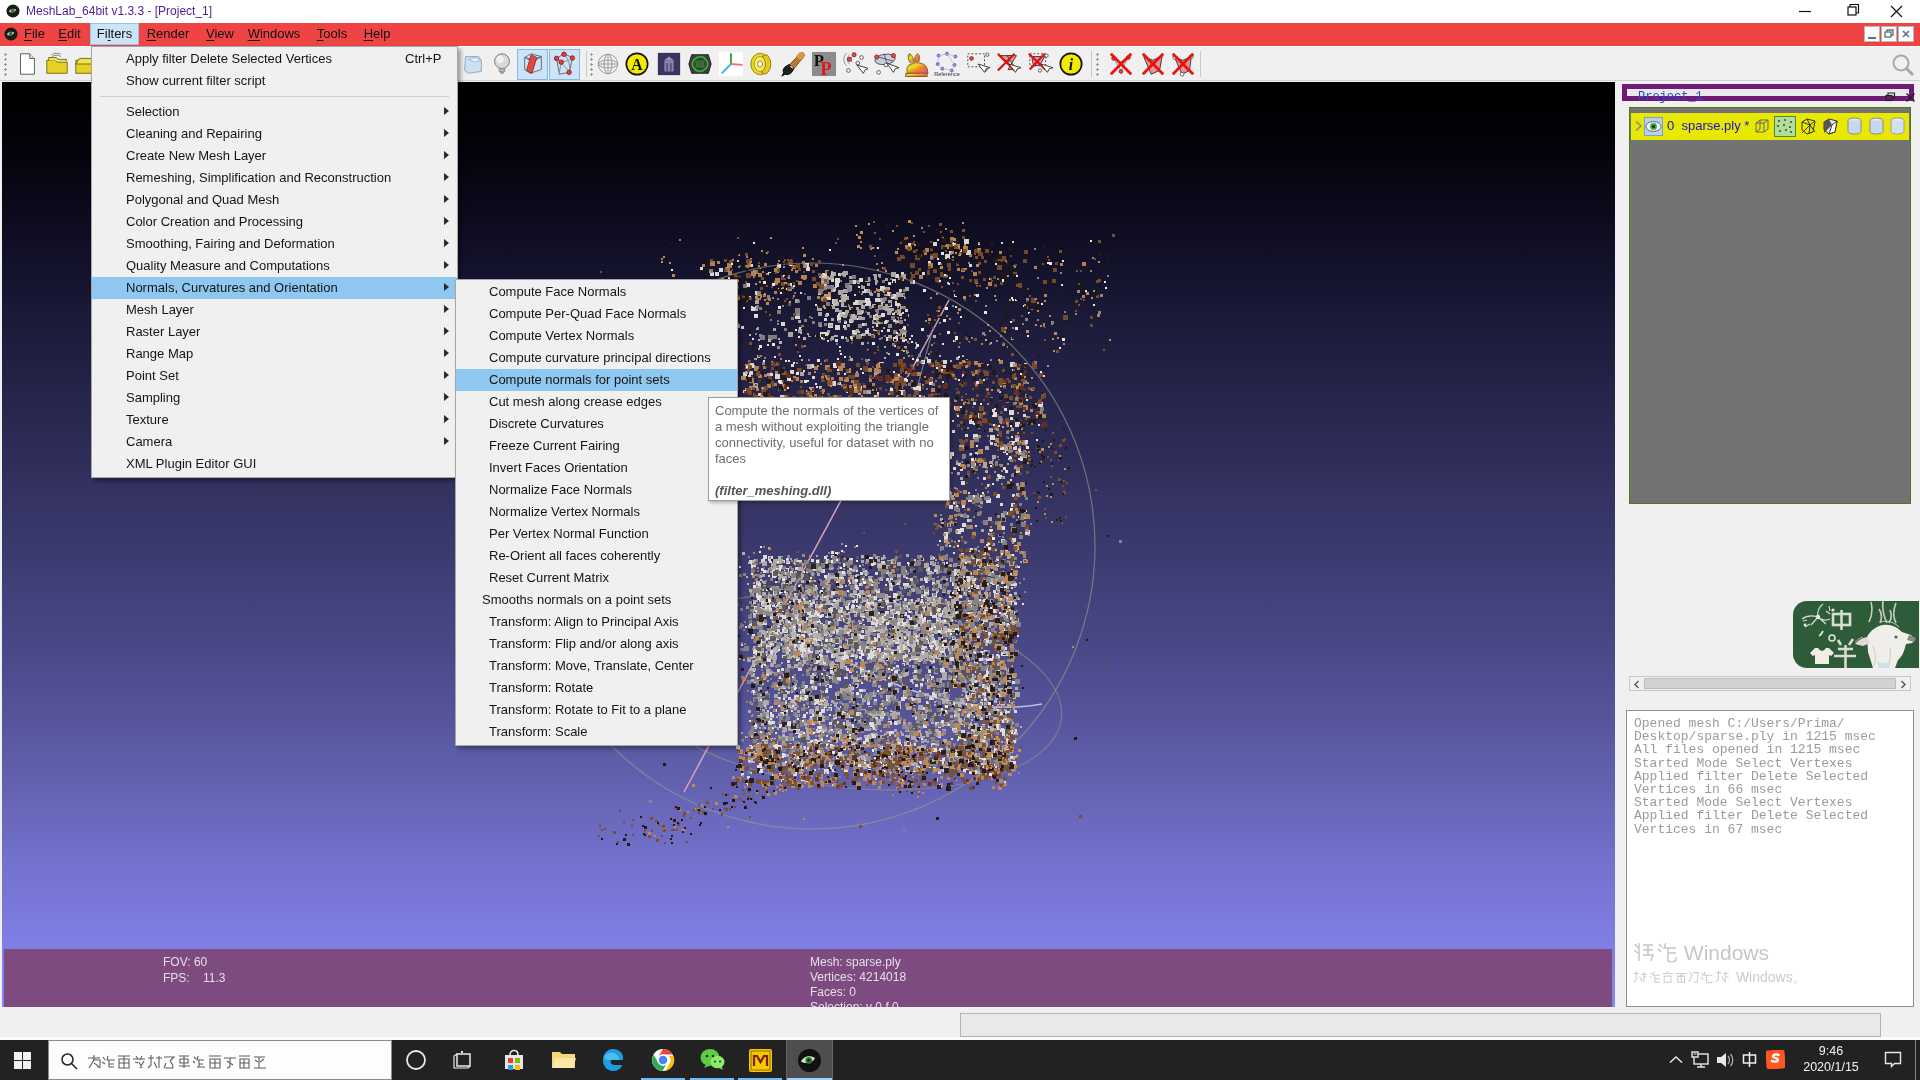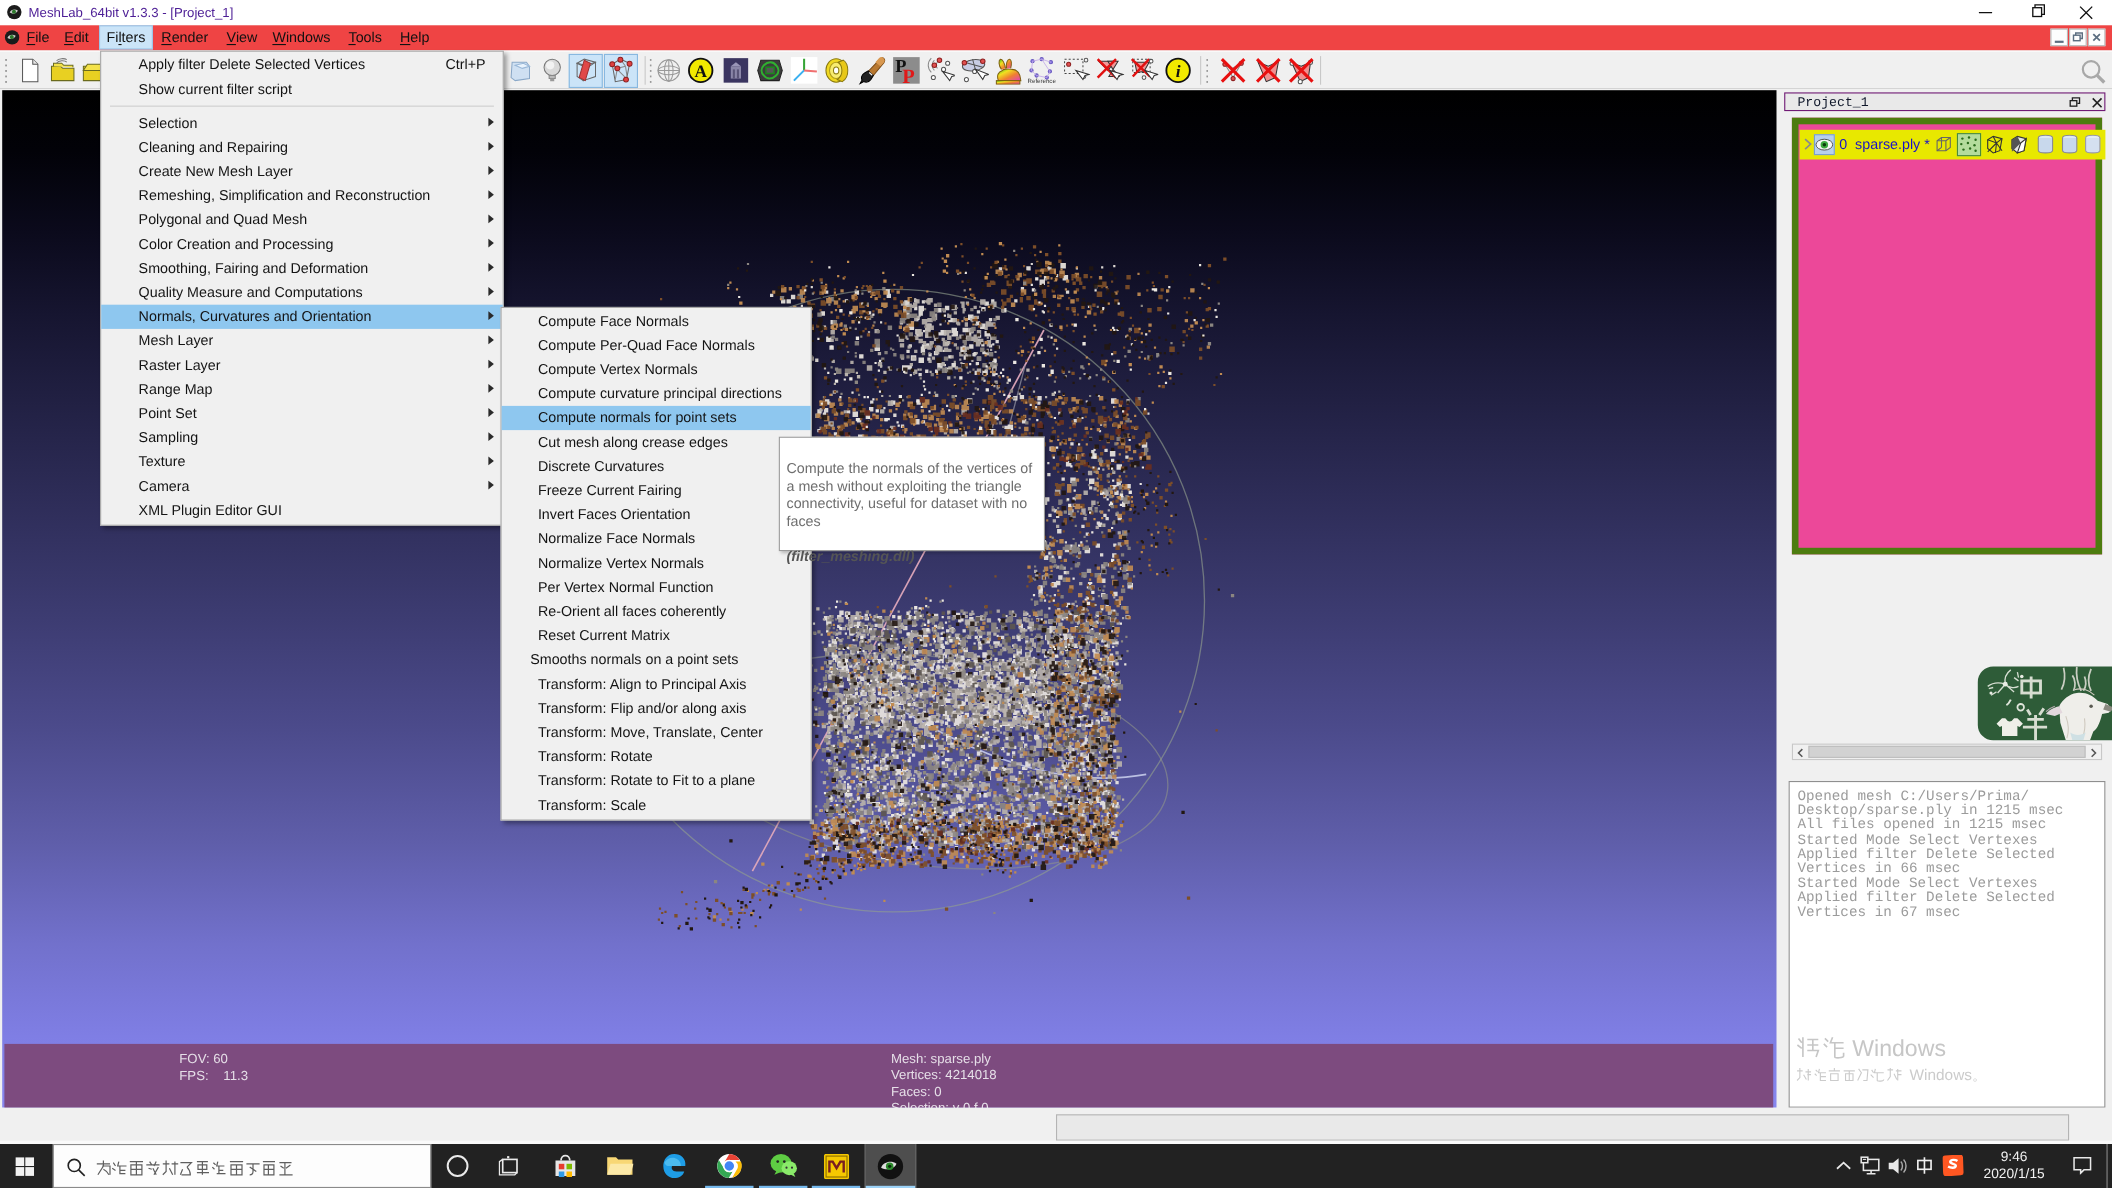--- a/index.html
+++ b/index.html
@@ -17,23 +17,23 @@
 #glbar{position:absolute;left:4px;top:949px;width:1608px;height:58px;background:#7d4b7f;color:#e6dfe8;font-size:12px}
 #statusbar{position:absolute;left:0;top:1007px;width:1920px;height:31px;background:#f0f0f0}
 #statusfield{position:absolute;left:960px;top:1013px;width:921px;height:24px;background:#e9e9e9;border:1px solid #b4b4b4}
 #winbottom{position:absolute;left:0;top:1037px;width:1920px;height:3px;background:#fafafa}
 #taskbar{position:absolute;left:0;top:1040px;width:1920px;height:40px;background:#222222;color:#eee}
 .menu{position:absolute;background:#f0f0f0;border:1px solid #a6a6a6;box-shadow:3px 3px 4px rgba(0,0,0,0.35);font-size:13px;color:#141414}
 .mi{position:relative;height:22px;line-height:22px;padding-left:34px;white-space:nowrap}
 .mi.hl{background:#8ec7ef}
 .arrow{position:absolute;right:8px;top:6px;width:0;height:0;border-left:5px solid #2a2a2a;border-top:4.5px solid transparent;border-bottom:4.5px solid transparent}
 .msep{height:1px;background:#cdcdcd;margin:4px 8px}
-#tooltip{position:absolute;left:708px;top:397px;width:242px;height:104px;background:#ffffff;border:1px solid #9b9b9b;box-shadow:2px 2px 3px rgba(0,0,0,0.25);font-size:13px;color:#6e6e6e;line-height:16px;padding:20px 6px}
-#projhdr{position:absolute;left:1622px;top:84px;width:292px;height:17px;background:#e9e9e9;border:1px solid #701a75;font-family:"Liberation Mono",monospace;font-size:12px;color:#0f172a}
-#layerbox{position:absolute;left:1629px;top:107px;width:282px;height:397px;background:#ec4899;border:6px solid #4d7c0f}
+#tooltip{position:absolute;left:708px;top:397px;width:242px;height:104px;background:#ffffff;border:1px solid #9b9b9b;box-shadow:2px 2px 3px rgba(0,0,0,0.25);font-size:13px;color:#6e6e6e;line-height:16px;padding:5px 6px}
+#projhdr{position:absolute;left:1622px;top:84px;width:292px;height:17px;background:#e9e9e9;border:5px solid #701a75;font-family:"Liberation Mono",monospace;font-size:12px;color:#1d4ed8}
+#layerbox{position:absolute;left:1629px;top:107px;width:282px;height:397px;background:#737373;border:1px solid #4d7c0f}
 #layerrow{position:absolute;left:1px;top:5px;width:278px;height:27px;background:#e8e800}
 #hscroll{position:absolute;left:1629px;top:676px;width:282px;height:15px;background:#f0f0f0;border:1px solid #c8c8c8}
 #logbox{position:absolute;left:1626px;top:710px;width:288px;height:297px;background:#ffffff;border:1px solid #8f8f8f;padding:6px 0 0 7px;
  font-family:"Liberation Mono",monospace;font-size:13px;line-height:13.2px;color:#9b9b9b;white-space:pre}
 .tico{position:absolute;top:4px;width:26px;height:26px}
 .tsep{position:absolute;top:4px;width:1px;height:26px;background:#c8c8c8}
 .thandle{position:absolute;top:5px;width:3px;height:25px;
  background-image:radial-gradient(circle,#9a9a9a 1px,transparent 1.2px);background-size:3px 5px}
 </style></head>
 <body>

